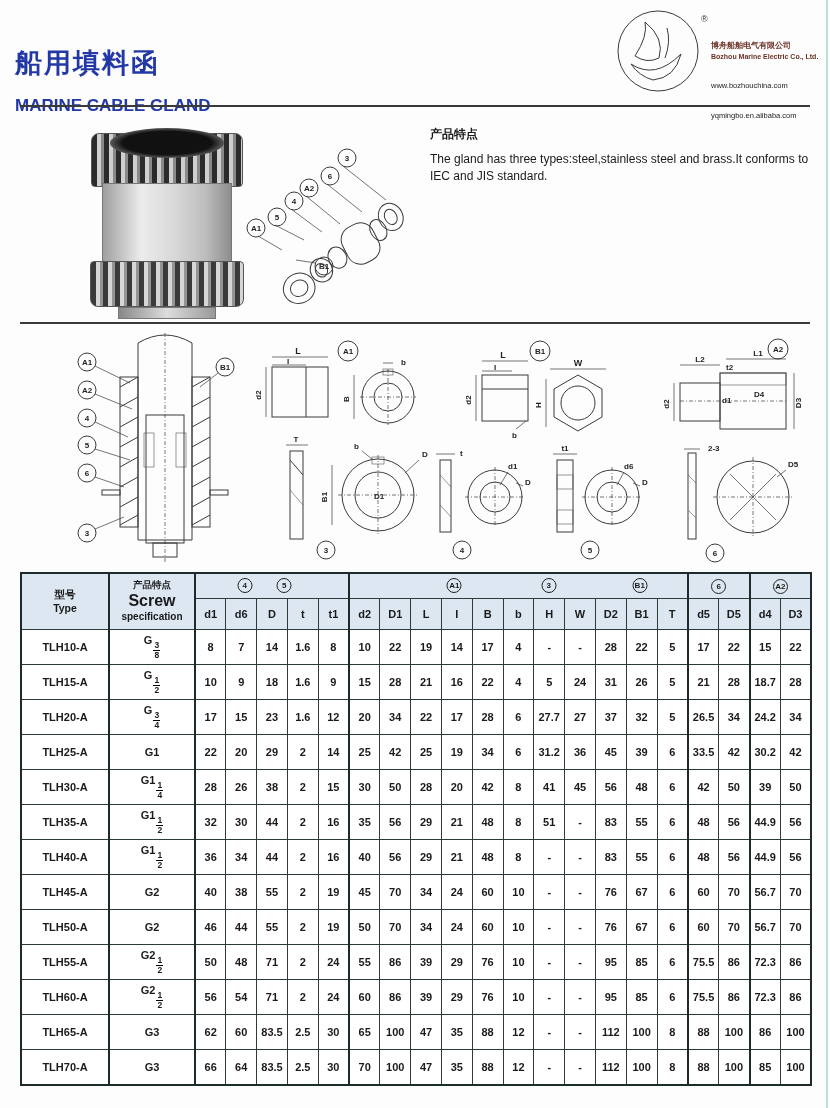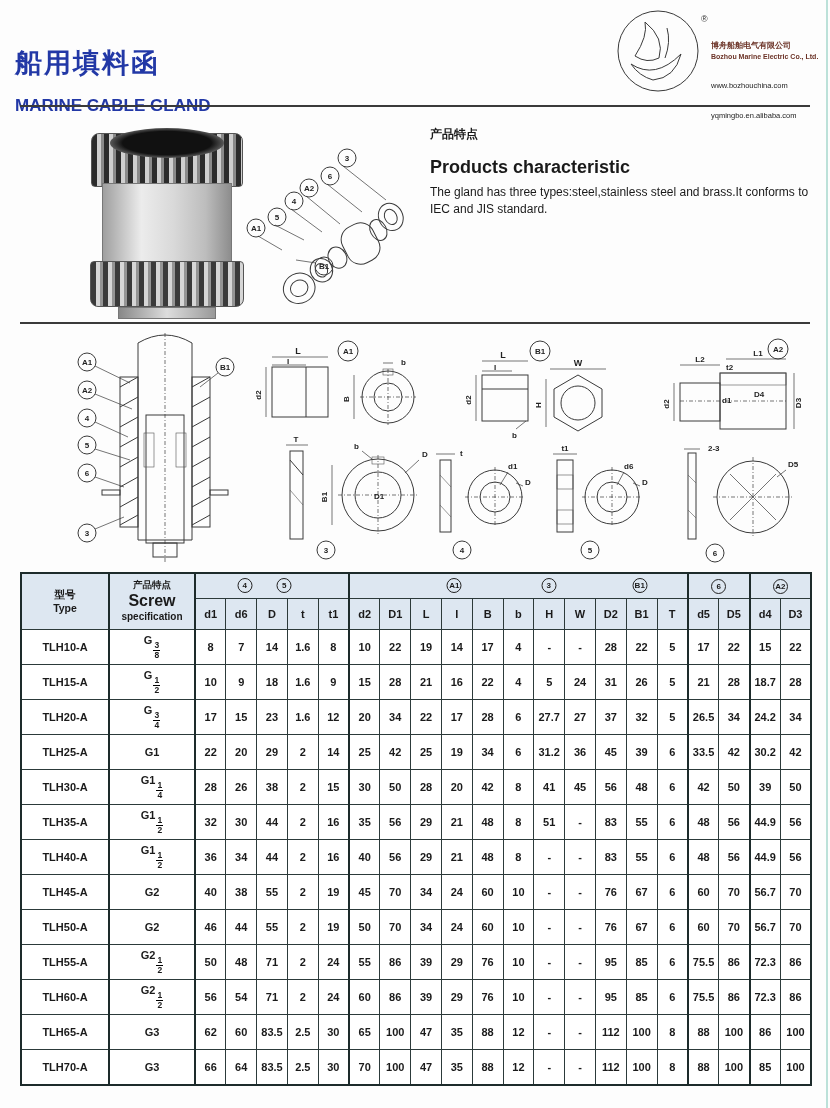--- a/index.html
+++ b/index.html
@@ -135,21 +135,20 @@
     <circle cx="16" cy="90" r="9"></circle>
     <text x="16" y="93" text-anchor="middle" class="sm">A1</text>
     <line x1="18" y1="98" x2="42" y2="112" class="dim"></line>
     <circle cx="84" cy="128" r="9"></circle>
     <text x="84" y="131" text-anchor="middle" class="sm">B1</text>
     <line x1="76" y1="125" x2="56" y2="122" class="dim"></line>
   </svg>
 
   <div class="features">
     <div class="feat-h-cn">产品特点</div>
-    <div class="feat-h-en">Products characteristic</div>
     <div class="feat-p-en">The gland has three types:steel,stainless steel and brass.It conforms to IEC and JIS standard.</div>
   </div>
   <div class="rule rule2"></div>
 
   <svg class="drawings" width="790" height="242" viewBox="0 0 790 242">
 
     <g>
       <path d="M118,18 q27,-16 54,0 l0,197 l-54,0 Z"></path>
       <line x1="145" y1="8" x2="145" y2="238" class="dash"></line>
       <rect x="100" y="52" width="18" height="150"></rect>

